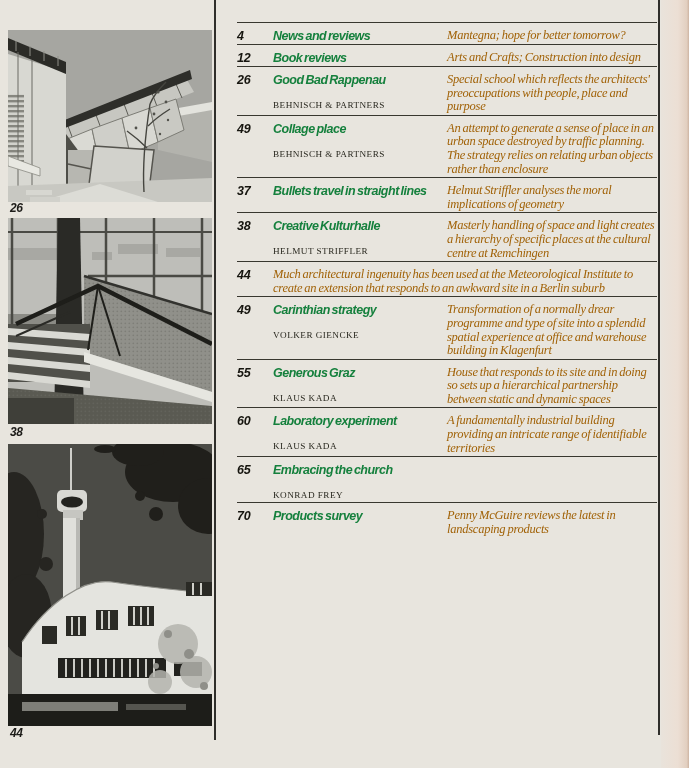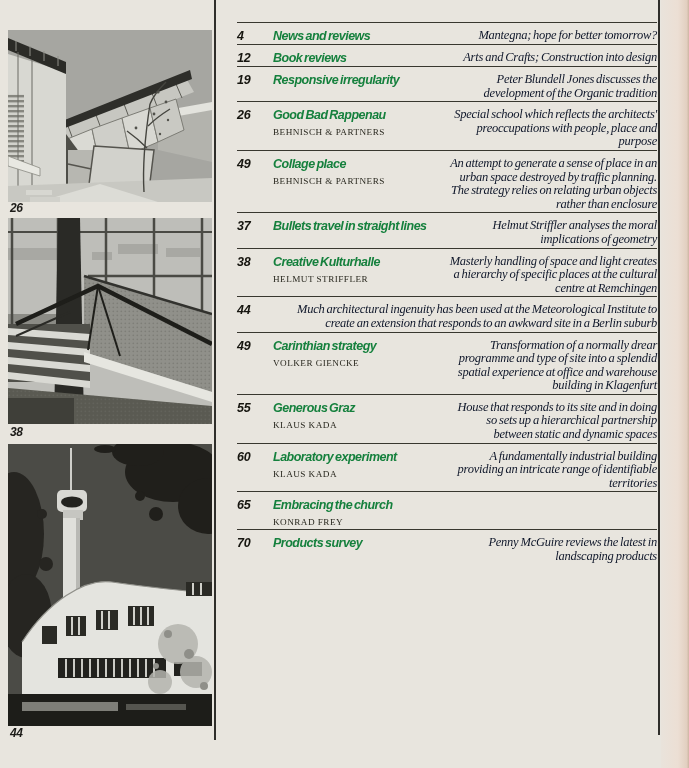--- a/index.html
+++ b/index.html
@@ -36,27 +36,27 @@
     letter-spacing:-0.3px;color:#16150f;
   }
   .cell-title{width:174px;flex:none;padding-right:6px;box-sizing:border-box;}
   .title-text{
     font-style:italic;font-weight:bold;font-size:12.5px;line-height:14px;
     letter-spacing:-0.5px;word-spacing:-1.2px;color:#15803d;
   }
   .architects{
     font-family:"Liberation Serif",serif;
     font-size:9.2px;line-height:12px;letter-spacing:0.45px;
-    color:#29281f;margin-top:4px;white-space:pre-line;
+    color:#29281f;margin-top:12px;white-space:pre-line;
   }
   .cell-desc{
     flex:1;
     font-family:"Liberation Serif",serif;font-style:italic;
     font-size:12.5px;line-height:13.6px;
-    letter-spacing:-0.25px;word-spacing:-0.8px;color:#0f172a;text-align:right;
+    letter-spacing:-0.25px;word-spacing:-0.8px;color:#a16207;
   }
   .cell-desc .roman{font-style:normal;}
   .folio{
     position:absolute;left:662px;top:745px;
     font-family:"Liberation Serif",serif;font-size:13px;color:#2b2a22;
     letter-spacing:0.5px;
     margin-top:20px;
   }
 </style>
 </head>
@@ -266,28 +266,20 @@
     </div>
       <div class="row">
       <div class="cell-num">12</div>
       <div class="cell-title">
         <div class="title-text">Book reviews</div>
 
       </div>
       <div class="cell-desc">Arts and Crafts; Construction into design</div>
     </div>
       <div class="row">
-      <div class="cell-num">19</div>
-      <div class="cell-title">
-        <div class="title-text">Responsive irregularity</div>
-
-      </div>
-      <div class="cell-desc">Peter Blundell Jones discusses the development of the Organic tradition</div>
-    </div>
-      <div class="row">
       <div class="cell-num">26</div>
       <div class="cell-title">
         <div class="title-text">Good Bad Rappenau</div>
         <div class="architects">BEHNISCH &amp; PARTNERS</div>
       </div>
       <div class="cell-desc">Special school which reflects the architects' preoccupations with people, place and purpose</div>
     </div>
       <div class="row">
       <div class="cell-num">49</div>
       <div class="cell-title">

